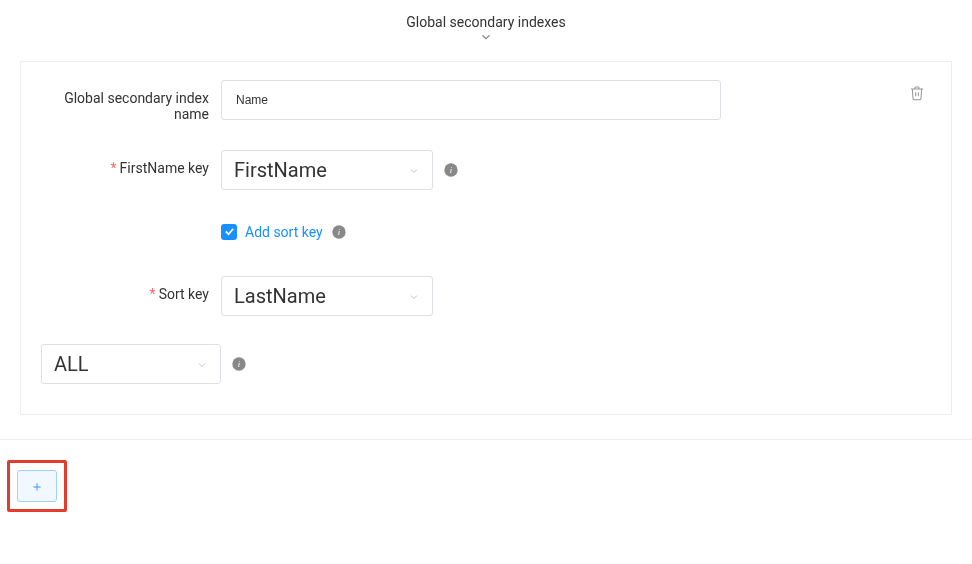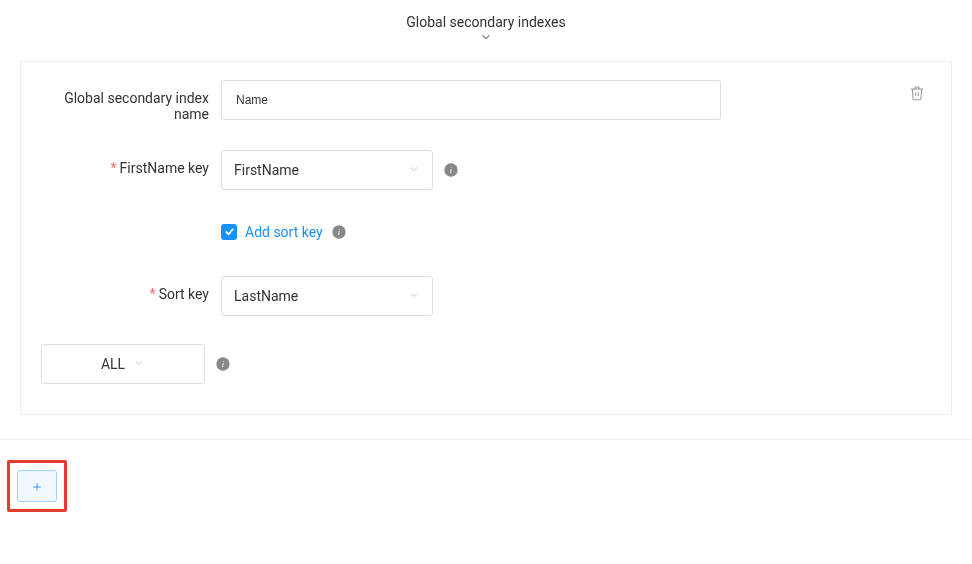--- a/index.html
+++ b/index.html
@@ -79,32 +79,32 @@
       color: #333;
       background: #fff;
       outline: none;
       width: 500px;
     }
     .select {
       height: 40px;
       border: 1px solid #dcdfe6;
       border-radius: 3px;
       padding: 0 12px;
-      font-size: 14px;
+      font-size: 20px;
       color: #333;
       background: #fff;
       display: flex;
       align-items: center;
       justify-content: space-between;
       width: 212px;
       cursor: pointer;
       gap: 8px;
     }
     .select .caret { color: #c0c4cc; }
-    .select.narrow { width: 164px; justify-content: center; }
+    .select.narrow { width: 180px; }
     .info-icon {
       width: 16px;
       height: 16px;
       color: #888;
       display: inline-flex;
       align-items: center;
     }
     .checkbox-row {
       display: flex;
       align-items: center;

